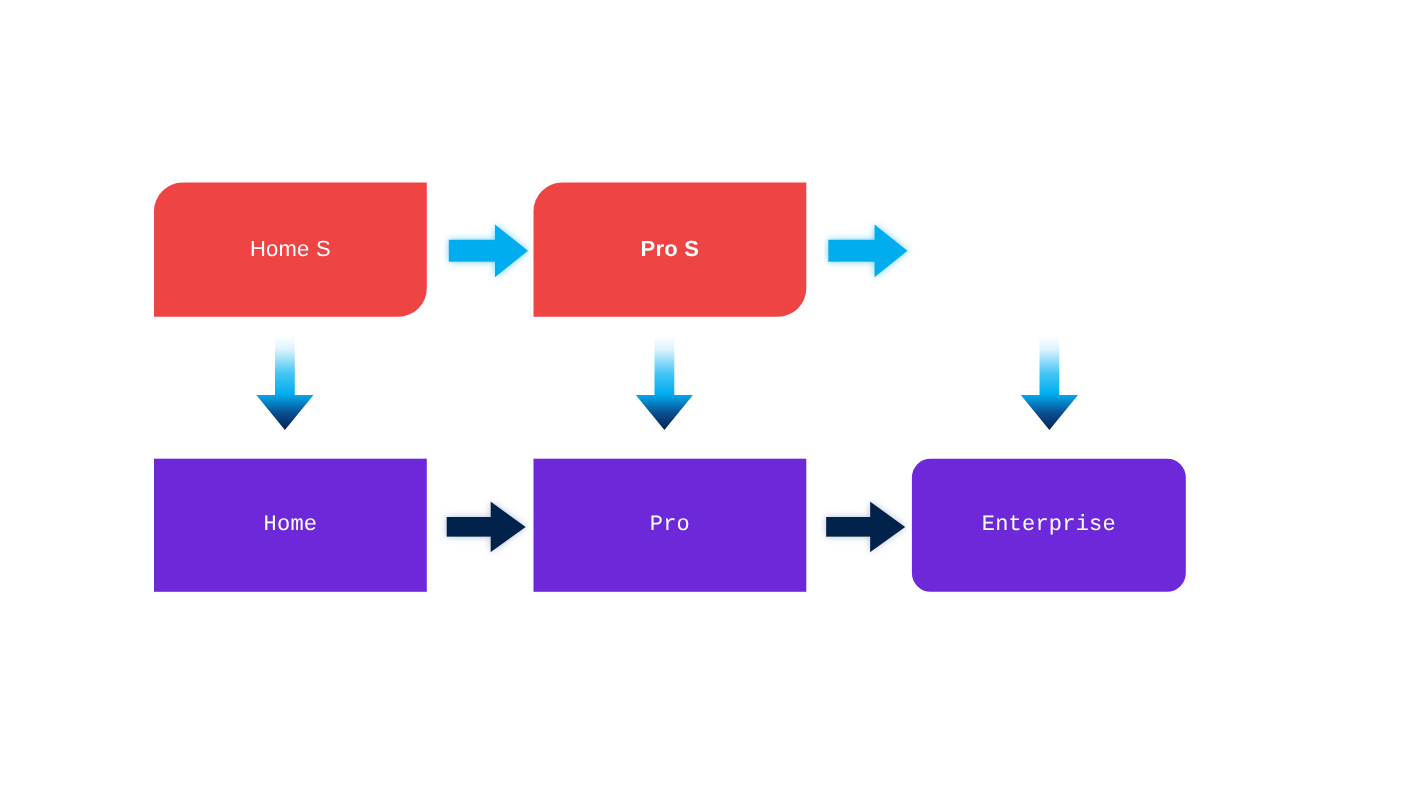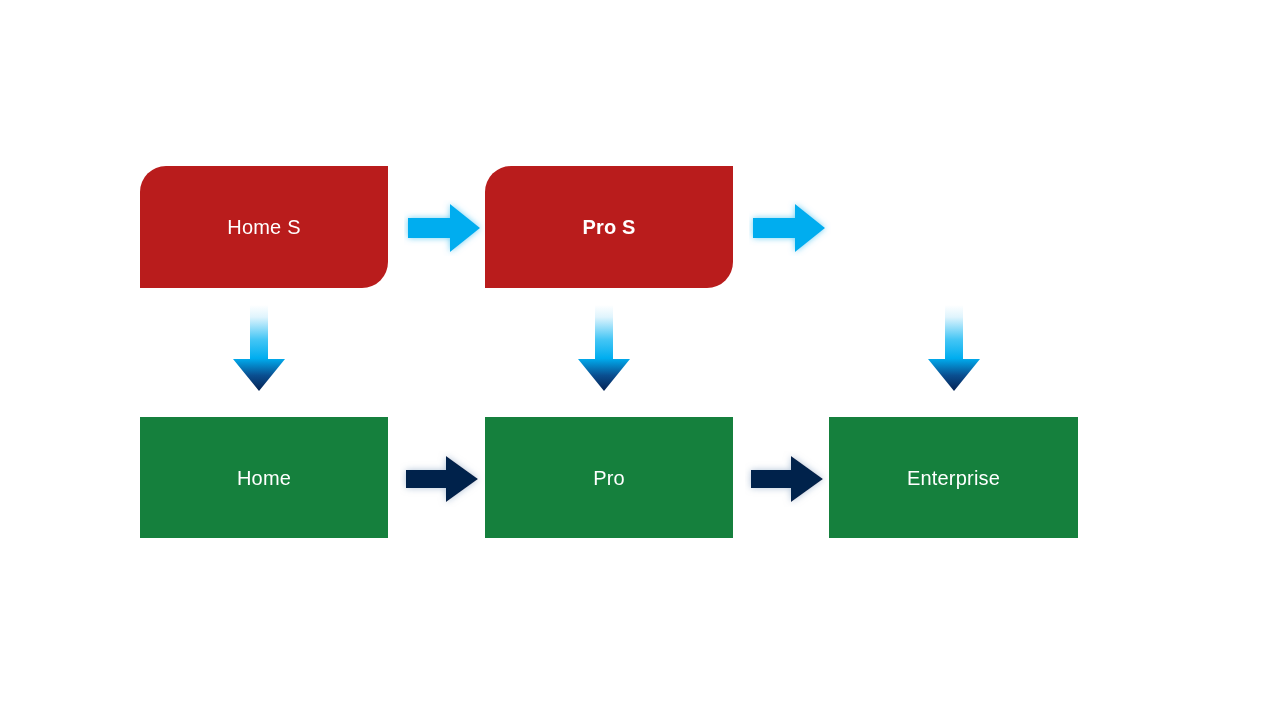--- a/index.html
+++ b/index.html
@@ -33,28 +33,29 @@
     box-sizing: border-box;
     color: #ffffff;
     font-size: 20px;
     font-weight: 400;
     letter-spacing: 0.2px;
     line-height: 1.2;
     user-select: none;
   }
 
   .node-top {
-    background: #b91c1c;
+    background: #ef4444;
     
     border-radius: 26px 0 26px 0;
   }
 
   .node-bottom {
-    background: #15803d;
+    background: #6d28d9;
     border-radius: 0;
+    font-family: Liberation Mono, monospace;
   }
 
   .node-label {
     display: block;
     pointer-events: none;
   }
 
   
   .h-arrow {
     position: absolute;
@@ -135,21 +136,21 @@
   </div>
 
   <div class="node node-bottom" style="left:140px; top:417px; width:248px; height:121px;">
     <span class="node-label">Home</span>
   </div>
 
   <div class="node node-bottom" style="left:485px; top:417px; width:248px; height:121px;">
     <span class="node-label">Pro</span>
   </div>
 
-  <div class="node node-bottom" style="left:829px; top:417px; width:249px; height:121px;">
+  <div class="node node-bottom" style="left:829px; top:417px; width:249px; height:121px;border-radius:17px;">
     <span class="node-label">Enterprise</span>
   </div>
 
   <div class="h-arrow" style="left:400px; top:451px;">
     <svg width="86" height="56" viewBox="0 0 86 56">
       <path d="M6 19 H46 V5 L78 28 L46 51 V37 H6 Z" fill="#04224C" filter="url(#glowNavy)"></path>
     </svg>
   </div>
 
   <div class="h-arrow" style="left:745px; top:451px;">

